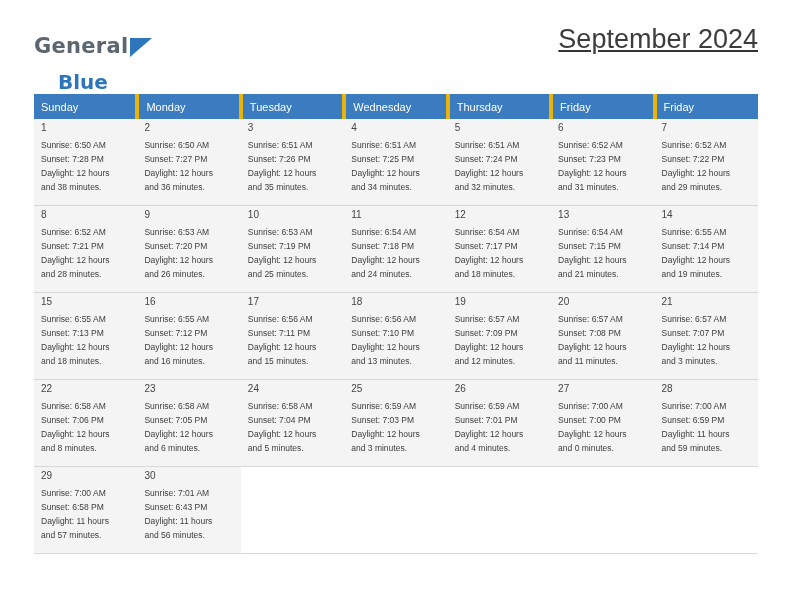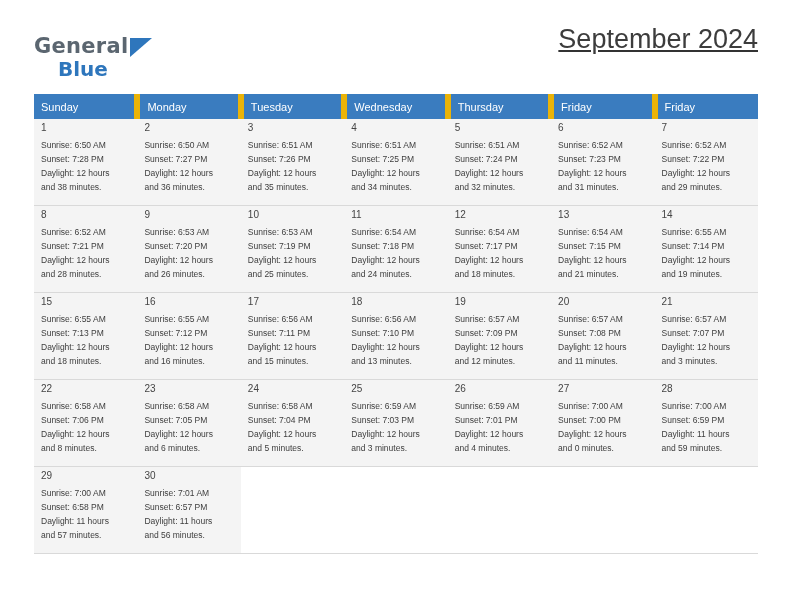--- a/index.html
+++ b/index.html
@@ -37,21 +37,21 @@
   .logo-general {
     font-size: 21px;
     color: #5b6670;
     letter-spacing: .3px;
     font-family: "DejaVu Sans", sans-serif;
   }
   .logo-blue {
     display: block;
     font-size: 20px;
     color: #2e76bc;
-    margin-top: 2px;
+    margin-top: 15px;
     margin-left: 24px;
     font-family: "DejaVu Sans", sans-serif;
   }
   .logo-flag {
     position: absolute;
     left: 96px;
     top: 2px;
     width: 0;
     height: 0;
     border-left: 22px solid #2e76bc;
@@ -84,21 +84,21 @@
     table-layout: fixed;
     margin-top: 8px;
   }
   table.calendar th {
     background: #3a7cbf;
     color: #ffffff;
     font-size: 11px;
     font-weight: normal;
     text-align: left;
     padding: 5px 0 5px 7px;
-    border-right: 6px solid #eab308;
+    border-right: 4px solid #eab308;
     height: 15px;
   }
   table.calendar th:last-child { border-right: none; }
   table.calendar td {
     vertical-align: top;
     height: 82px;
     padding: 4px 0 0 7px;
     border-bottom: 1px solid #d9d9d9;
     font-size: 8.5px;
     color: #333333;
@@ -361,21 +361,21 @@
         <td>
           <span class="daynum">29</span>
           <span class="info-line">Sunrise: 7:00 AM</span>
           <span class="info-line">Sunset: 6:58 PM</span>
           <span class="info-line">Daylight: 11 hours</span>
           <span class="info-line">and 57 minutes.</span>
         </td>
         <td>
           <span class="daynum">30</span>
           <span class="info-line">Sunrise: 7:01 AM</span>
-          <span class="info-line">Sunset: 6:57 PM</span>
+          <span class="info-line">Sunset: 6:43 PM</span>
           <span class="info-line">Daylight: 11 hours</span>
           <span class="info-line">and 56 minutes.</span>
         </td>
         <td class="empty"></td>
         <td class="empty"></td>
         <td class="empty"></td>
         <td class="empty"></td>
         <td class="empty"></td>
       </tr>
     </tbody>

